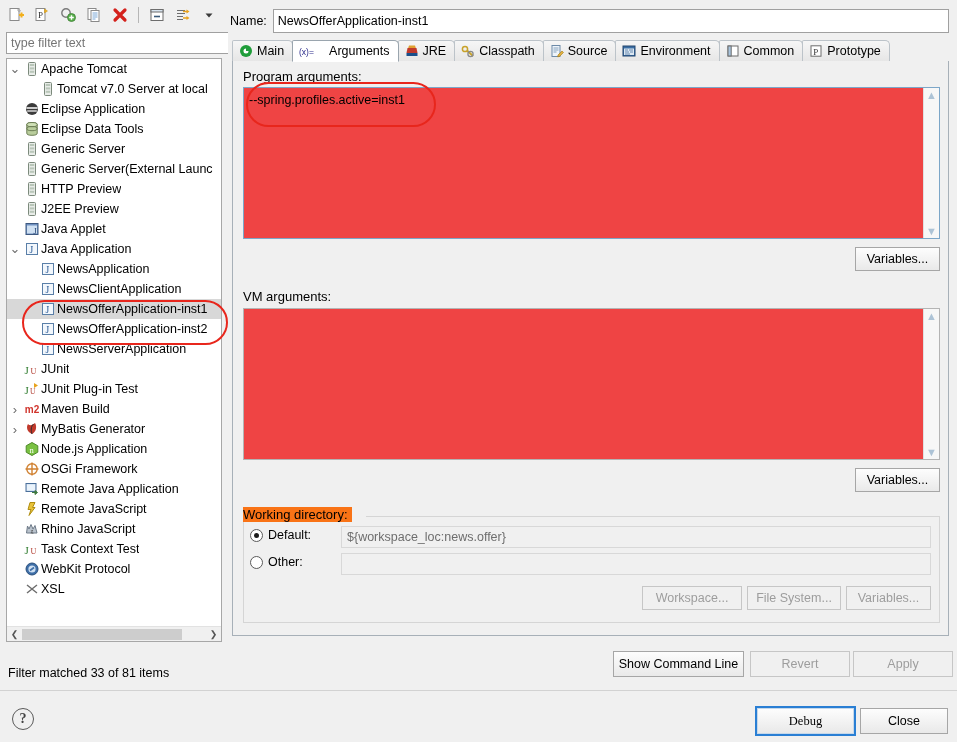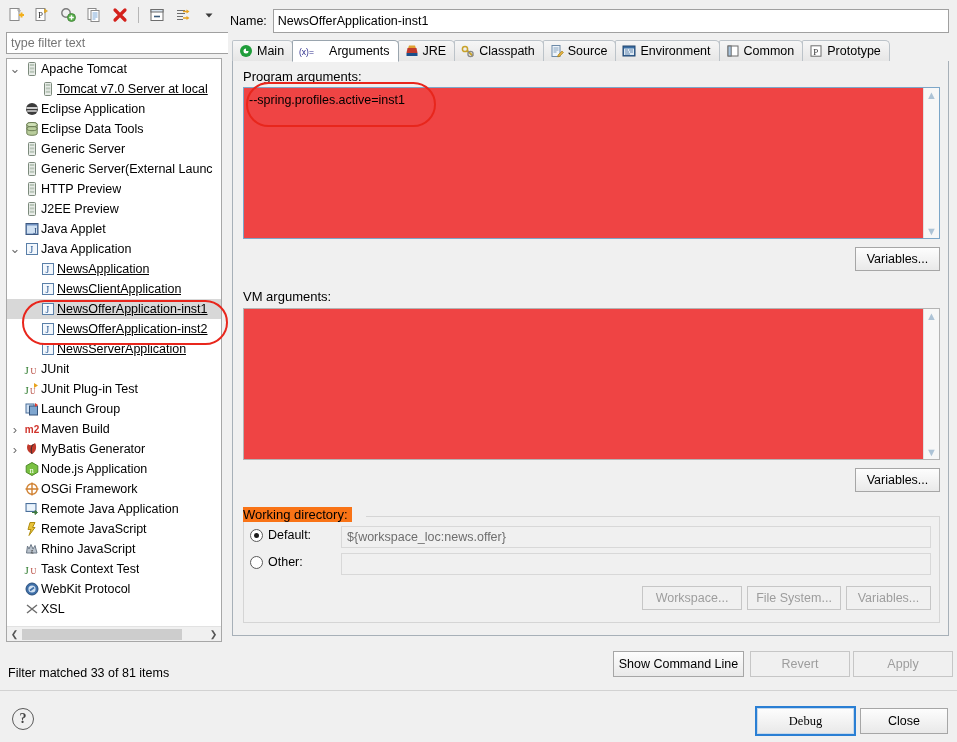--- a/index.html
+++ b/index.html
@@ -54,21 +54,21 @@
   .twist {
     width: 16px; min-width: 16px; height: 20px;
     display: flex; align-items: center; justify-content: center;
     color: #6d6d6d; font-size: 10px; cursor: pointer;
   }
   .ticon {
     width: 18px; min-width: 18px; height: 20px;
     display: flex; align-items: center; justify-content: center;
   }
   .tlabel { font-size: 12.5px; color: #000; overflow: hidden; }
-  .indent1 { padding-left: 16px; text-decoration: underline; }
+  .indent1 { padding-left: 16px; }
 
   
   #tree-hscroll {
     position: absolute; left: 0; bottom: 0; width: 214px; height: 15px;
     background: #f0f0f0; display: flex; align-items: center;
     border-top: 1px solid #e2e2e2;
   }
   .hs-arrow {
     width: 15px; height: 15px; display: flex; align-items: center;
     justify-content: center; color: #555; font-size: 9px; cursor: pointer;
@@ -484,31 +484,20 @@
           <div class="trow">
             <span class="twist"></span>
             <span class="ticon">
               <svg width="16" height="16" viewBox="0 0 16 16">
                 <text x="0.5" y="12.5" font-family="Liberation Serif, serif" font-size="11" fill="#2c7a2c">J</text>
                 <text x="6" y="13" font-family="Liberation Serif, serif" font-size="7.5" fill="#b03a2e">U</text>
                 <path d="M10 2 l4 2.5 -4 2.5 z" fill="#e8a21c"></path>
               </svg>
             </span>
             <span class="tlabel">JUnit Plug-in Test</span>
-          </div>
-          <div class="trow">
-            <span class="twist"></span>
-            <span class="ticon">
-              <svg width="16" height="16" viewBox="0 0 16 16">
-                <rect x="2" y="3" width="8" height="9" fill="#cfe0f2" stroke="#4a6f9a"></rect>
-                <rect x="5.5" y="5" width="8" height="9" fill="#7fa6cf" stroke="#34537a"></rect>
-                <path d="M11 2 l3 2 -3 2 z" fill="#e03b2e"></path>
-              </svg>
-            </span>
-            <span class="tlabel">Launch Group</span>
           </div>
           <div class="trow">
             <span class="twist" style="font-size: 13px;">›</span>
             <span class="ticon">
               <span style="font-family:'Liberation Sans',sans-serif;font-size:10px;font-weight:bold;color:#d0342c">m2</span>
             </span>
             <span class="tlabel">Maven Build</span>
           </div>
           <div class="trow">
             <span class="twist" style="font-size: 13px;">›</span>

